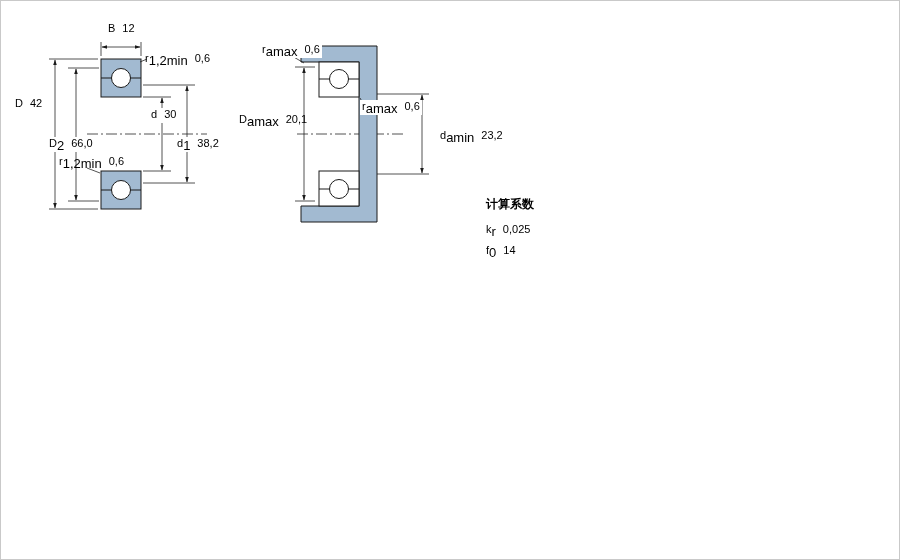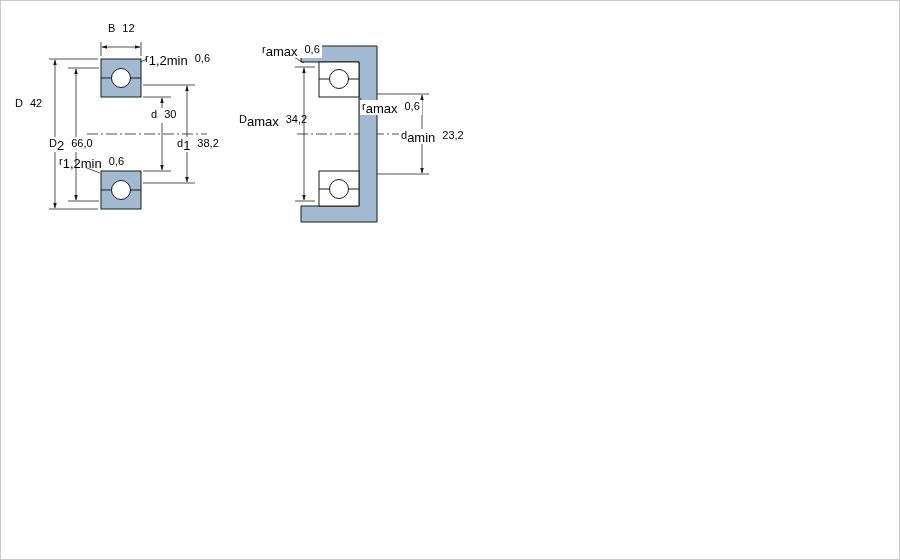--- a/index.html
+++ b/index.html
@@ -131,25 +131,34 @@
 
   <div class="lbl bg" style="left:174px;top:136px">
     <span class="sym">d</span><sub class="sb">1</sub><span class="val">38,2</span>
   </div>
 
   <div class="lbl bg" style="left:259px;top:42px">
     <span class="sym">r</span><sub class="sb">amax</sub><span class="val">0,6</span>
   </div>
 
   <div class="lbl" style="left:238px;top:112px">
-    <span class="sym">D</span><sub class="sb">amax</sub><span class="val">34,2</span>
+    <span class="sym">D</span><sub class="sb">amax</sub><span class="val">20,1</span>
   </div>
 
   <div class="lbl bg" style="left:359px;top:99px">
     <span class="sym">r</span><sub class="sb">amax</sub><span class="val">0,6</span>
   </div>
 
-  <div class="lbl bg" style="left:398px;top:128px">
+  <div class="lbl bg" style="left:437px;top:128px">
     <span class="sym">d</span><sub class="sb">amin</sub><span class="val">23,2</span>
   </div>
 
+  <div class="calc" style="left:485px;top:195px">
+    <div class="calc-title">计算系数</div>
+    <div class="calc-row">
+      <span class="sym">k</span><sub class="sb">r</sub><span class="val">0,025</span>
+    </div>
+    <div class="calc-row">
+      <span class="sym">f</span><sub class="sb">0</sub><span class="val">14</span>
+    </div>
+  </div>
 
 </div>
 
 </body></html>

